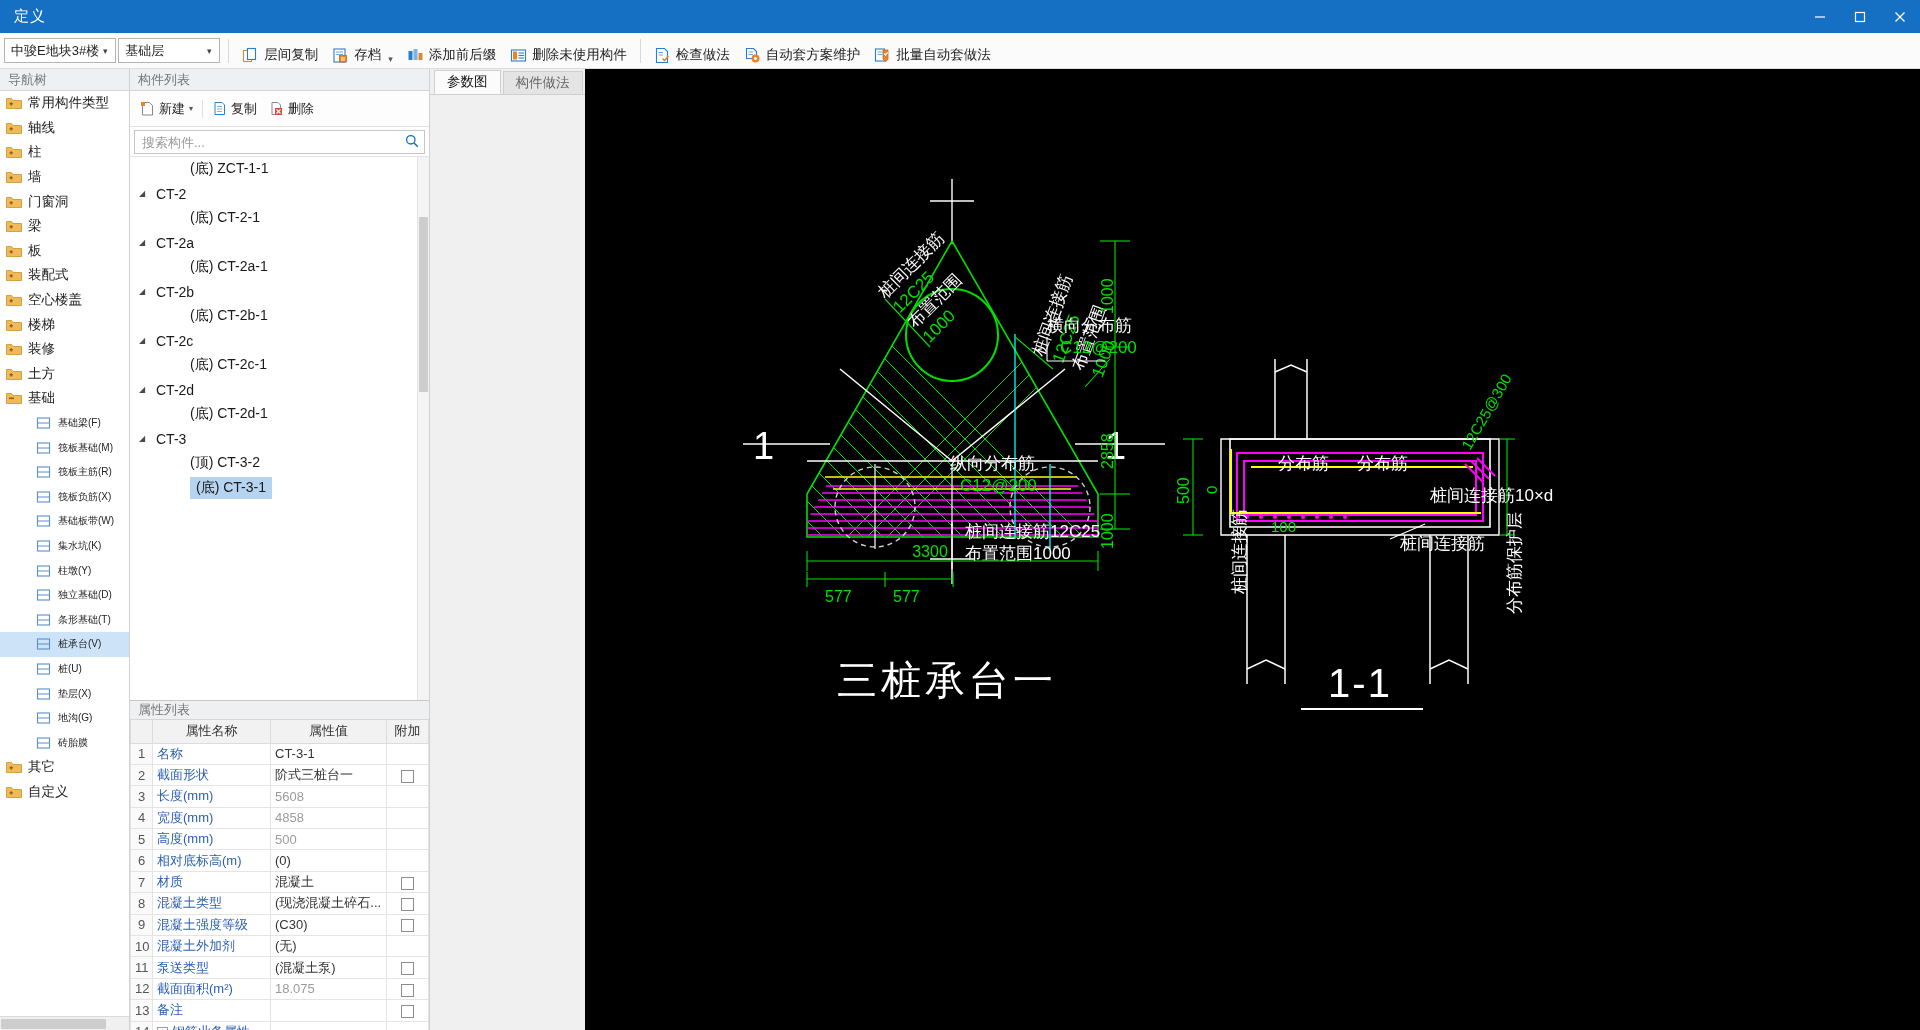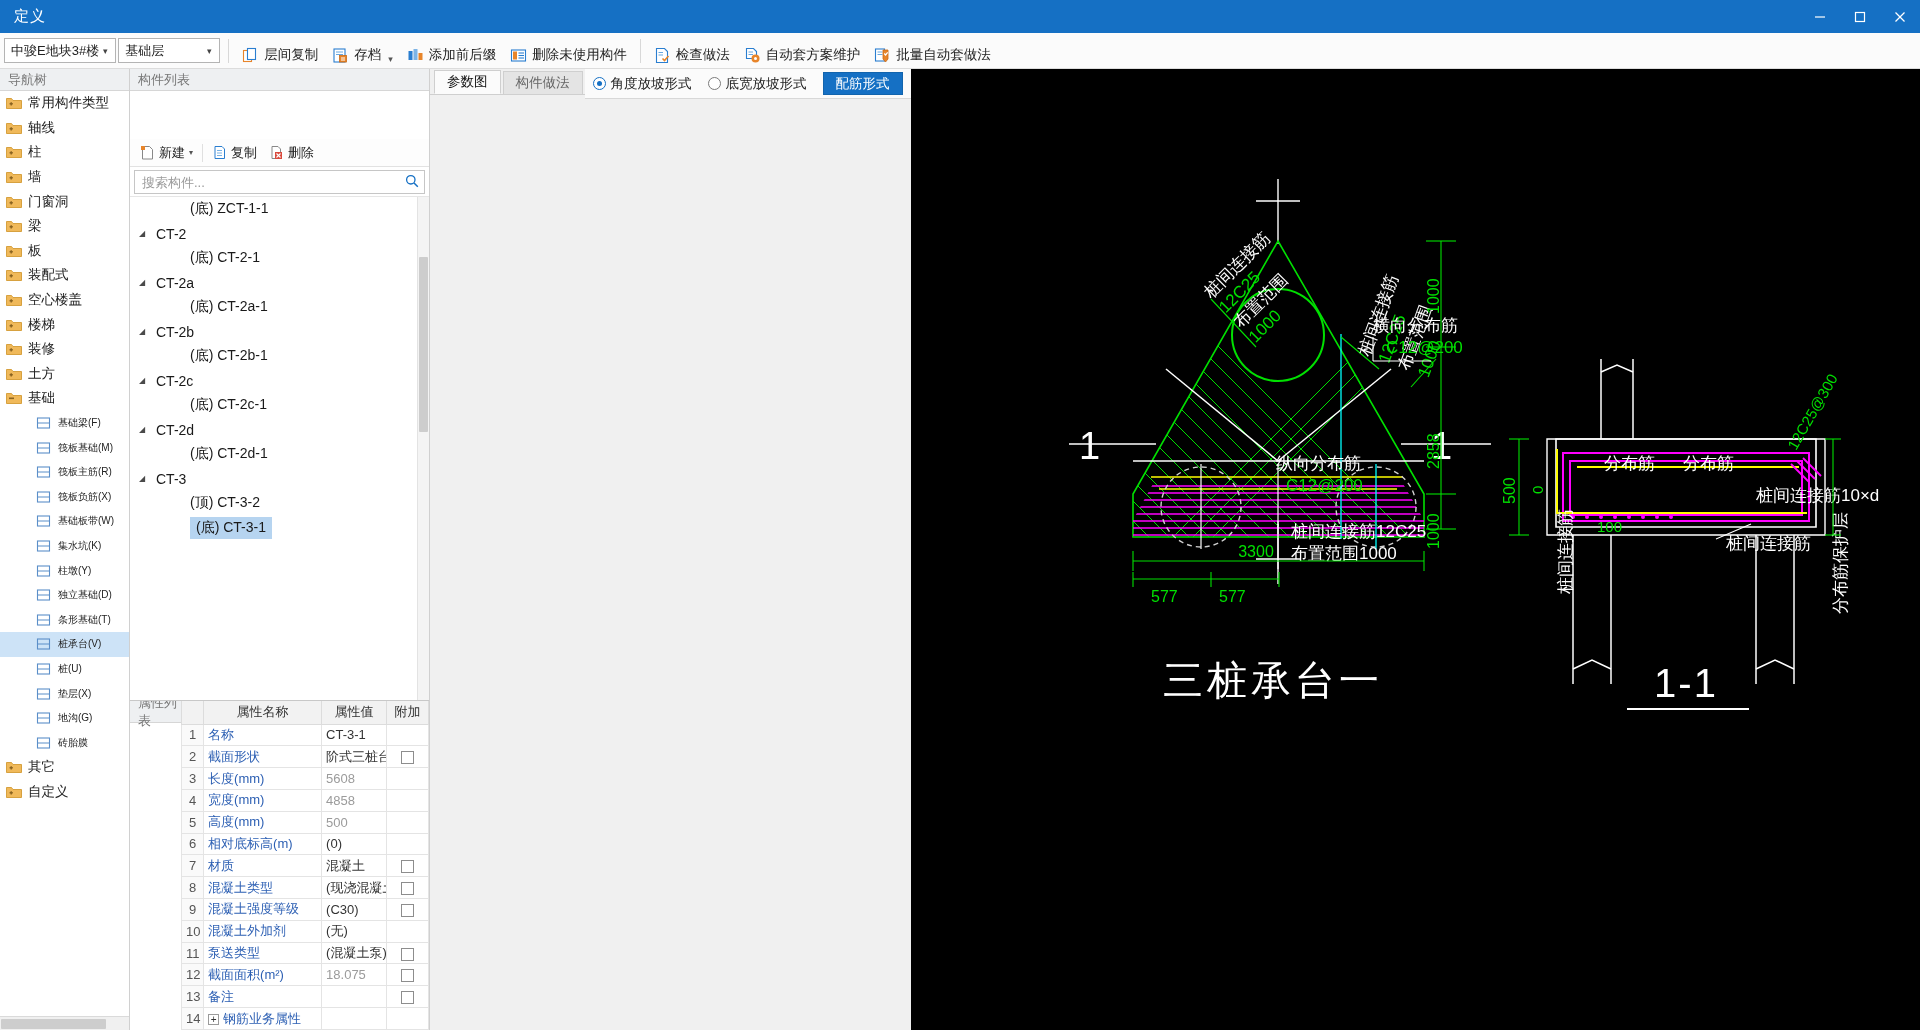--- a/index.html
+++ b/index.html
@@ -125,26 +125,25 @@
 
   
   .complist {
     width: 300px; flex: none;
     background: #fff;
     border-right: 1px solid #d0d0d0;
     display: flex; flex-direction: column;
     overflow: hidden;
   }
   .cl-toolbar {
-    height: 28px;
+    height: 36px;
     display: flex; align-items: center;
     background: #fdfdfd;
     border-bottom: 1px solid #e2e2e2;
     padding: 0 4px;
-    margin-top: 48px;
   }
   .cl-btn {
     height: 22px; display: flex; align-items: center; gap: 4px;
     padding: 0 5px; font-size: 13px; cursor: default;
     border: 1px solid transparent;
   }
   .cl-sep { width: 1px; height: 18px; background: #e0e0e0; margin: 0 3px; }
   .cl-search {
     height: 24px; margin: 3px 4px 2px 4px;
     border: 1px solid #c6c6c6; background: #fff;
@@ -177,21 +176,21 @@
     background: #f4f4f4; border-left: 1px solid #e3e3e3;
   }
   .cl-vscroll .vthumb {
     position: absolute; left: 1px; width: 9px; background: #cdcdcd;
     border-radius: 1px;
   }
 
   
   .proplist {
     height: 330px;
-    display: flex; flex-direction: row;
+    display: flex; flex-direction: column;
     border-top: 1px solid #c8c8c8;
     background: #fff;
     overflow: hidden;
   }
   .prop-table { width: 100%; border-collapse: collapse; table-layout: fixed; }
   .prop-table th {
     background: #f2f2f2;
     border: 1px solid #dcdcdc;
     border-top: none;
     height: 23px;
@@ -825,31 +824,20 @@
           </tbody>
       </table>
     </div>
   </div>
 
   <div class="rightpane">
     <div class="tabs">
       <div class="tab active">参数图</div>
       <div class="tab">构件做法</div>
     </div>
-    <div class="optbar">
-      <div class="radio-wrap">
-        <span class="radio on"></span>
-        <span>角度放坡形式</span>
-      </div>
-      <div class="radio-wrap">
-        <span class="radio"></span>
-        <span>底宽放坡形式</span>
-      </div>
-      <div class="btn-primary">配筋形式</div>
-    </div>
 
     <div class="canvas-wrap">
       <svg width="1490" height="875" viewBox="0 0 1490 875" font-family="'Liberation Sans', sans-serif">
 
         <g>
 
           <g stroke="#ffffff" stroke-width="1.4">
             <line x1="367" y1="110" x2="367" y2="175"></line>
             <line x1="345" y1="132" x2="389" y2="132"></line>
           </g>

